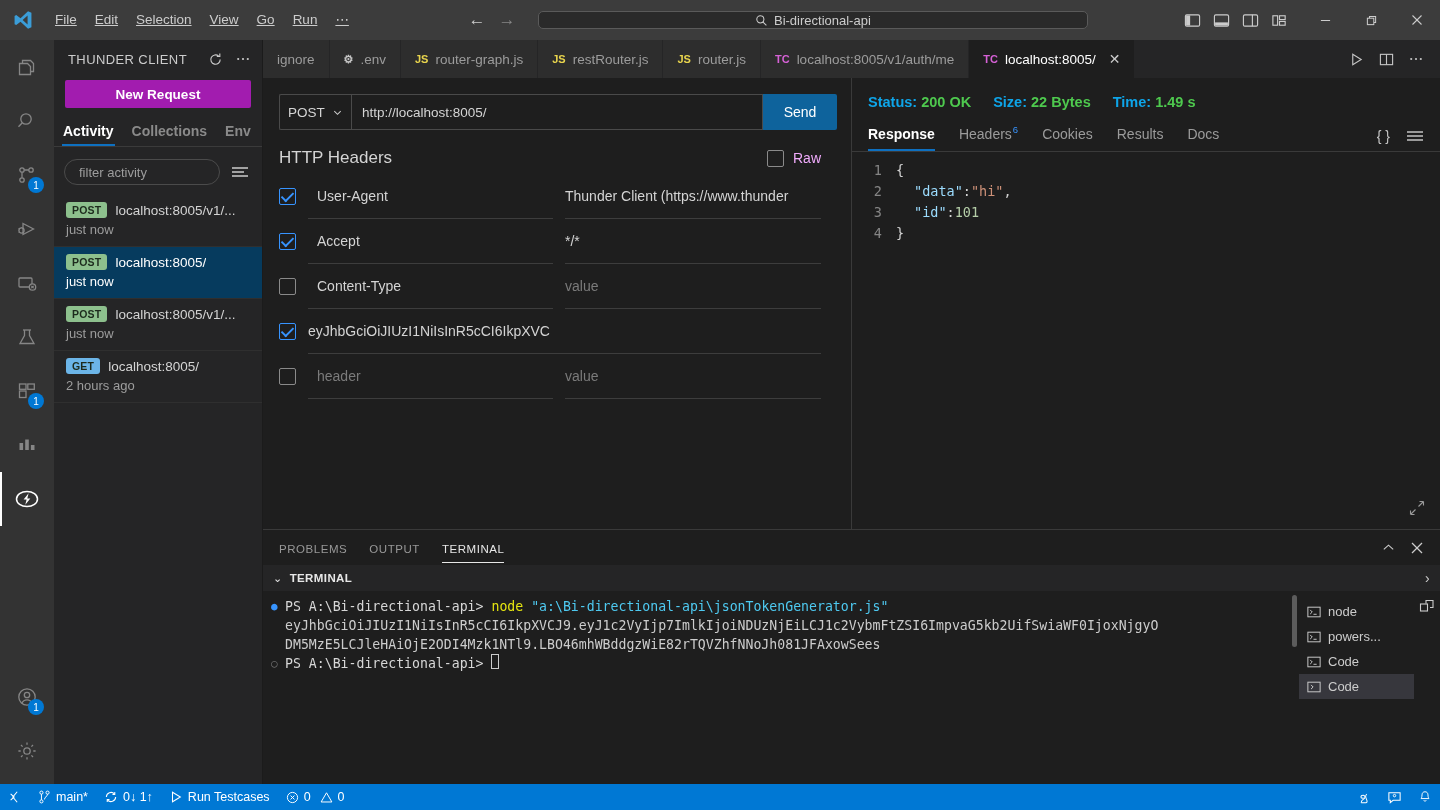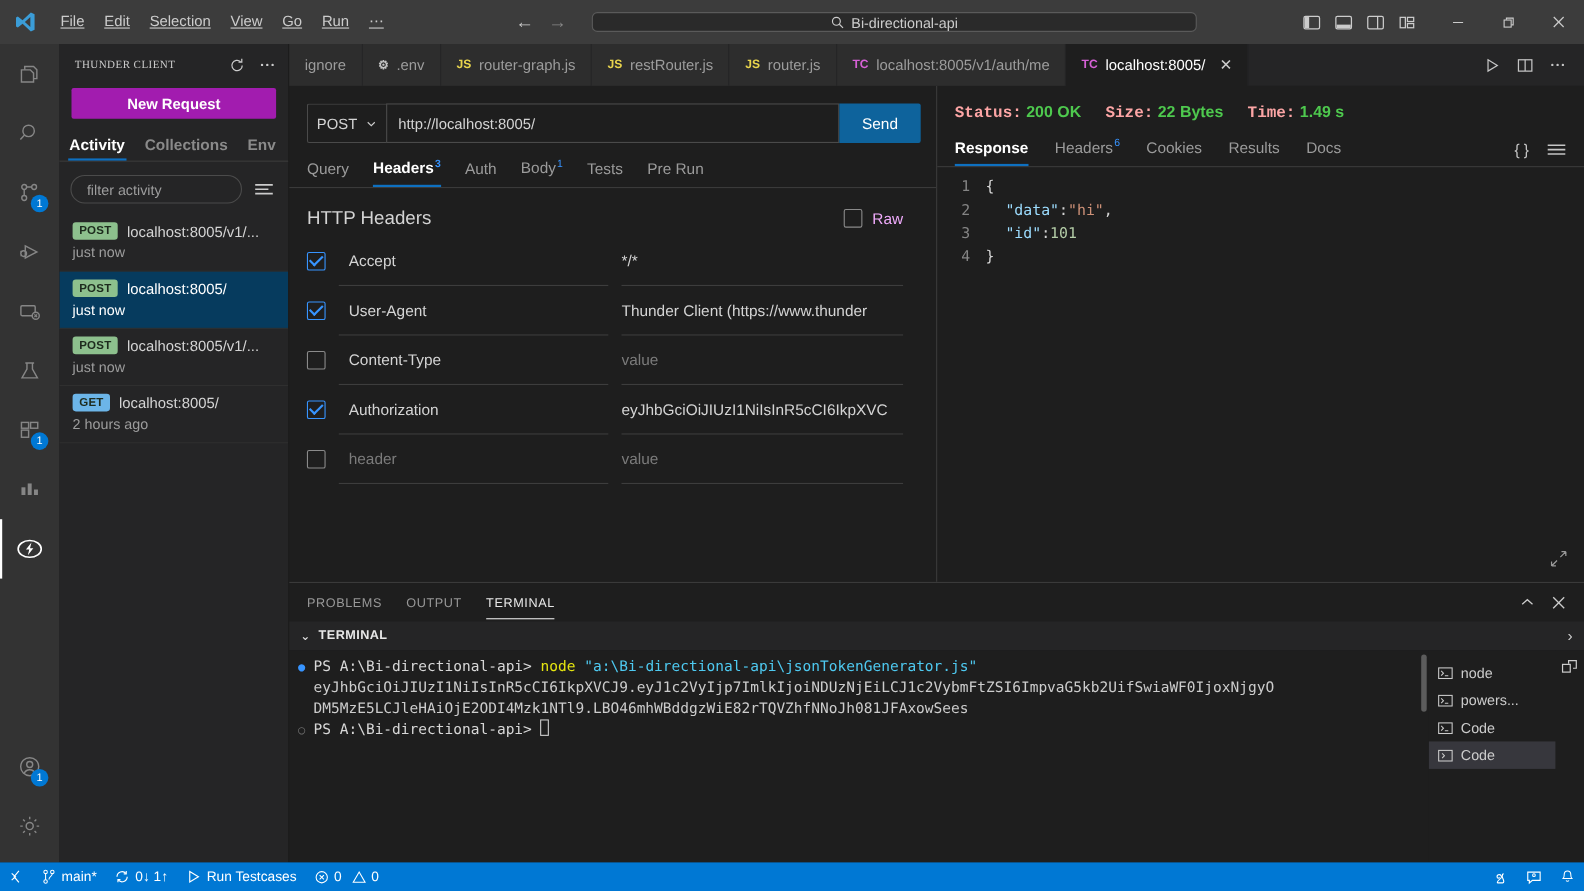--- a/index.html
+++ b/index.html
@@ -67,21 +67,21 @@
   .act-spacer { flex: 1 1 auto; }
 
   
   .sidebar {
     width: 209px; background: #252526; flex: 0 0 209px; display: flex; flex-direction: column;
     border-right: 1px solid #1b1b1b;
   }
   .sb-header {
     height: 38px; display: flex; align-items: center; padding: 0 8px 0 14px; gap: 6px;
   }
-  .sb-title { font-size: 10px; letter-spacing: .4px; color: #cccccc; flex: 1 1 auto; font-family: Liberation Serif, serif; }
+  .sb-title { font-size: 13px; letter-spacing: .4px; color: #cccccc; flex: 1 1 auto; }
   .sb-act { width: 22px; height: 22px; display:flex; align-items:center; justify-content:center; color:#cccccc;}
   .new-request {
     margin: 2px 11px 12px 11px; height: 28px; background: #a21caf; color: #ffffff;
     display: flex; align-items: center; justify-content: center; font-size: 13.5px;
     border-radius: 2px; font-weight: 600;
   }
   .tc-tabs { display: flex; align-items: flex-end; padding: 0 8px; gap: 16px; border-bottom: 1px solid #3b3b3b;}
   .tc-tab { padding: 3px 1px 7px 1px; font-size: 14px; color: #8a8a8a; position: relative; font-weight: 600;}
   .tc-tab.active { color: #ffffff; }
   .tc-tab.active::after {
@@ -177,21 +177,21 @@
   .hdr-val-cell {
     flex: 1 1 auto; display: flex; align-items: center; height: 100%;
     border-bottom: 1px solid #3d3d3d; font-size: 14px; color: #d4d4d4;
     overflow: hidden; white-space: nowrap;
   }
   .placeholder { color: #7b7b7b; }
 
   
   .tc-response { flex: 1 1 auto; display: flex; flex-direction: column; min-width: 0; position: relative;}
   .resp-status { display: flex; align-items: center; gap: 22px; padding: 16px 0 0 16px; font-size: 14.5px;}
-  .st-label { color: #fca5a5; font-weight: 600; font-family: Liberation Mono, monospace; }
+  .st-label { color: #0ea5e9; font-weight: 600; }
   .st-val { color: #4ec94e; font-weight: 600; }
   .resp-tabs { display: flex; align-items: flex-end; gap: 24px; padding: 14px 16px 0 16px; border-bottom: 1px solid #3a3a3a;}
   .resp-actions { margin-left: auto; display: flex; align-items: center; gap: 16px; padding-bottom: 7px; color: #c5c5c5;}
   .code-area { flex: 1 1 auto; padding: 8px 0 0 0; font-family: "DejaVu Sans Mono", monospace; font-size: 13.5px; }
   .code-line { display: flex; height: 21px; line-height: 21px; }
   .ln { width: 44px; text-align: right; padding-right: 14px; color: #858585; }
   .tok-punc { color: #d4d4d4; }
   .tok-key { color: #9cdcfe; }
   .tok-str { color: #ce9178; }
   .tok-num { color: #b5cea8; }
@@ -555,56 +555,47 @@
               <span>
                 <svg width="11" height="11" viewBox="0 0 12 12">
                     <path d="M2.5 4.5 6 8l3.5-3.5" fill="none" stroke="#cccccc" stroke-width="1.1"></path>
                   </svg>
               </span>
             </div>
             <div class="url-box">http://localhost:8005/</div>
             <div class="send-btn">Send</div>
           </div>
 
-          <div class="req-tabs">
-            <div class="rtab"><span>Query</span></div>
-            <div class="rtab active"><span>Headers</span><span class="sup">3</span></div>
-            <div class="rtab"><span>Auth</span></div>
-            <div class="rtab"><span>Body</span><span class="sup">1</span></div>
-            <div class="rtab"><span>Tests</span></div>
-            <div class="rtab"><span>Pre Run</span></div>
-          </div>
 
           <div class="hdr-title-row">
             <div class="hdr-title">HTTP Headers</div>
             <div class="raw-wrap">
               <span class="cbox"></span>
               <span class="raw-label">Raw</span>
             </div>
           </div>
 
           <div class="hdr-list">
             <div class="hdr-row">
               <span class="cbox checked"></span>
+              <span class="hdr-name-cell">User-Agent</span>
+              <span class="hdr-val-cell">Thunder Client (https://www.thunder</span>
+            </div>
+            <div class="hdr-row">
+              <span class="cbox checked"></span>
               <span class="hdr-name-cell">Accept</span>
               <span class="hdr-val-cell">*/*</span>
-            </div>
-            <div class="hdr-row">
-              <span class="cbox checked"></span>
-              <span class="hdr-name-cell">User-Agent</span>
-              <span class="hdr-val-cell">Thunder Client (https://www.thunder</span>
             </div>
             <div class="hdr-row">
               <span class="cbox"></span>
               <span class="hdr-name-cell">Content-Type</span>
               <span class="hdr-val-cell placeholder">value</span>
             </div>
             <div class="hdr-row">
               <span class="cbox checked"></span>
-              <span class="hdr-name-cell">Authorization</span>
               <span class="hdr-val-cell">eyJhbGciOiJIUzI1NiIsInR5cCI6IkpXVC</span>
             </div>
             <div class="hdr-row">
               <span class="cbox"></span>
               <span class="hdr-name-cell placeholder">header</span>
               <span class="hdr-val-cell placeholder">value</span>
             </div>
           </div>
         </div>
 

